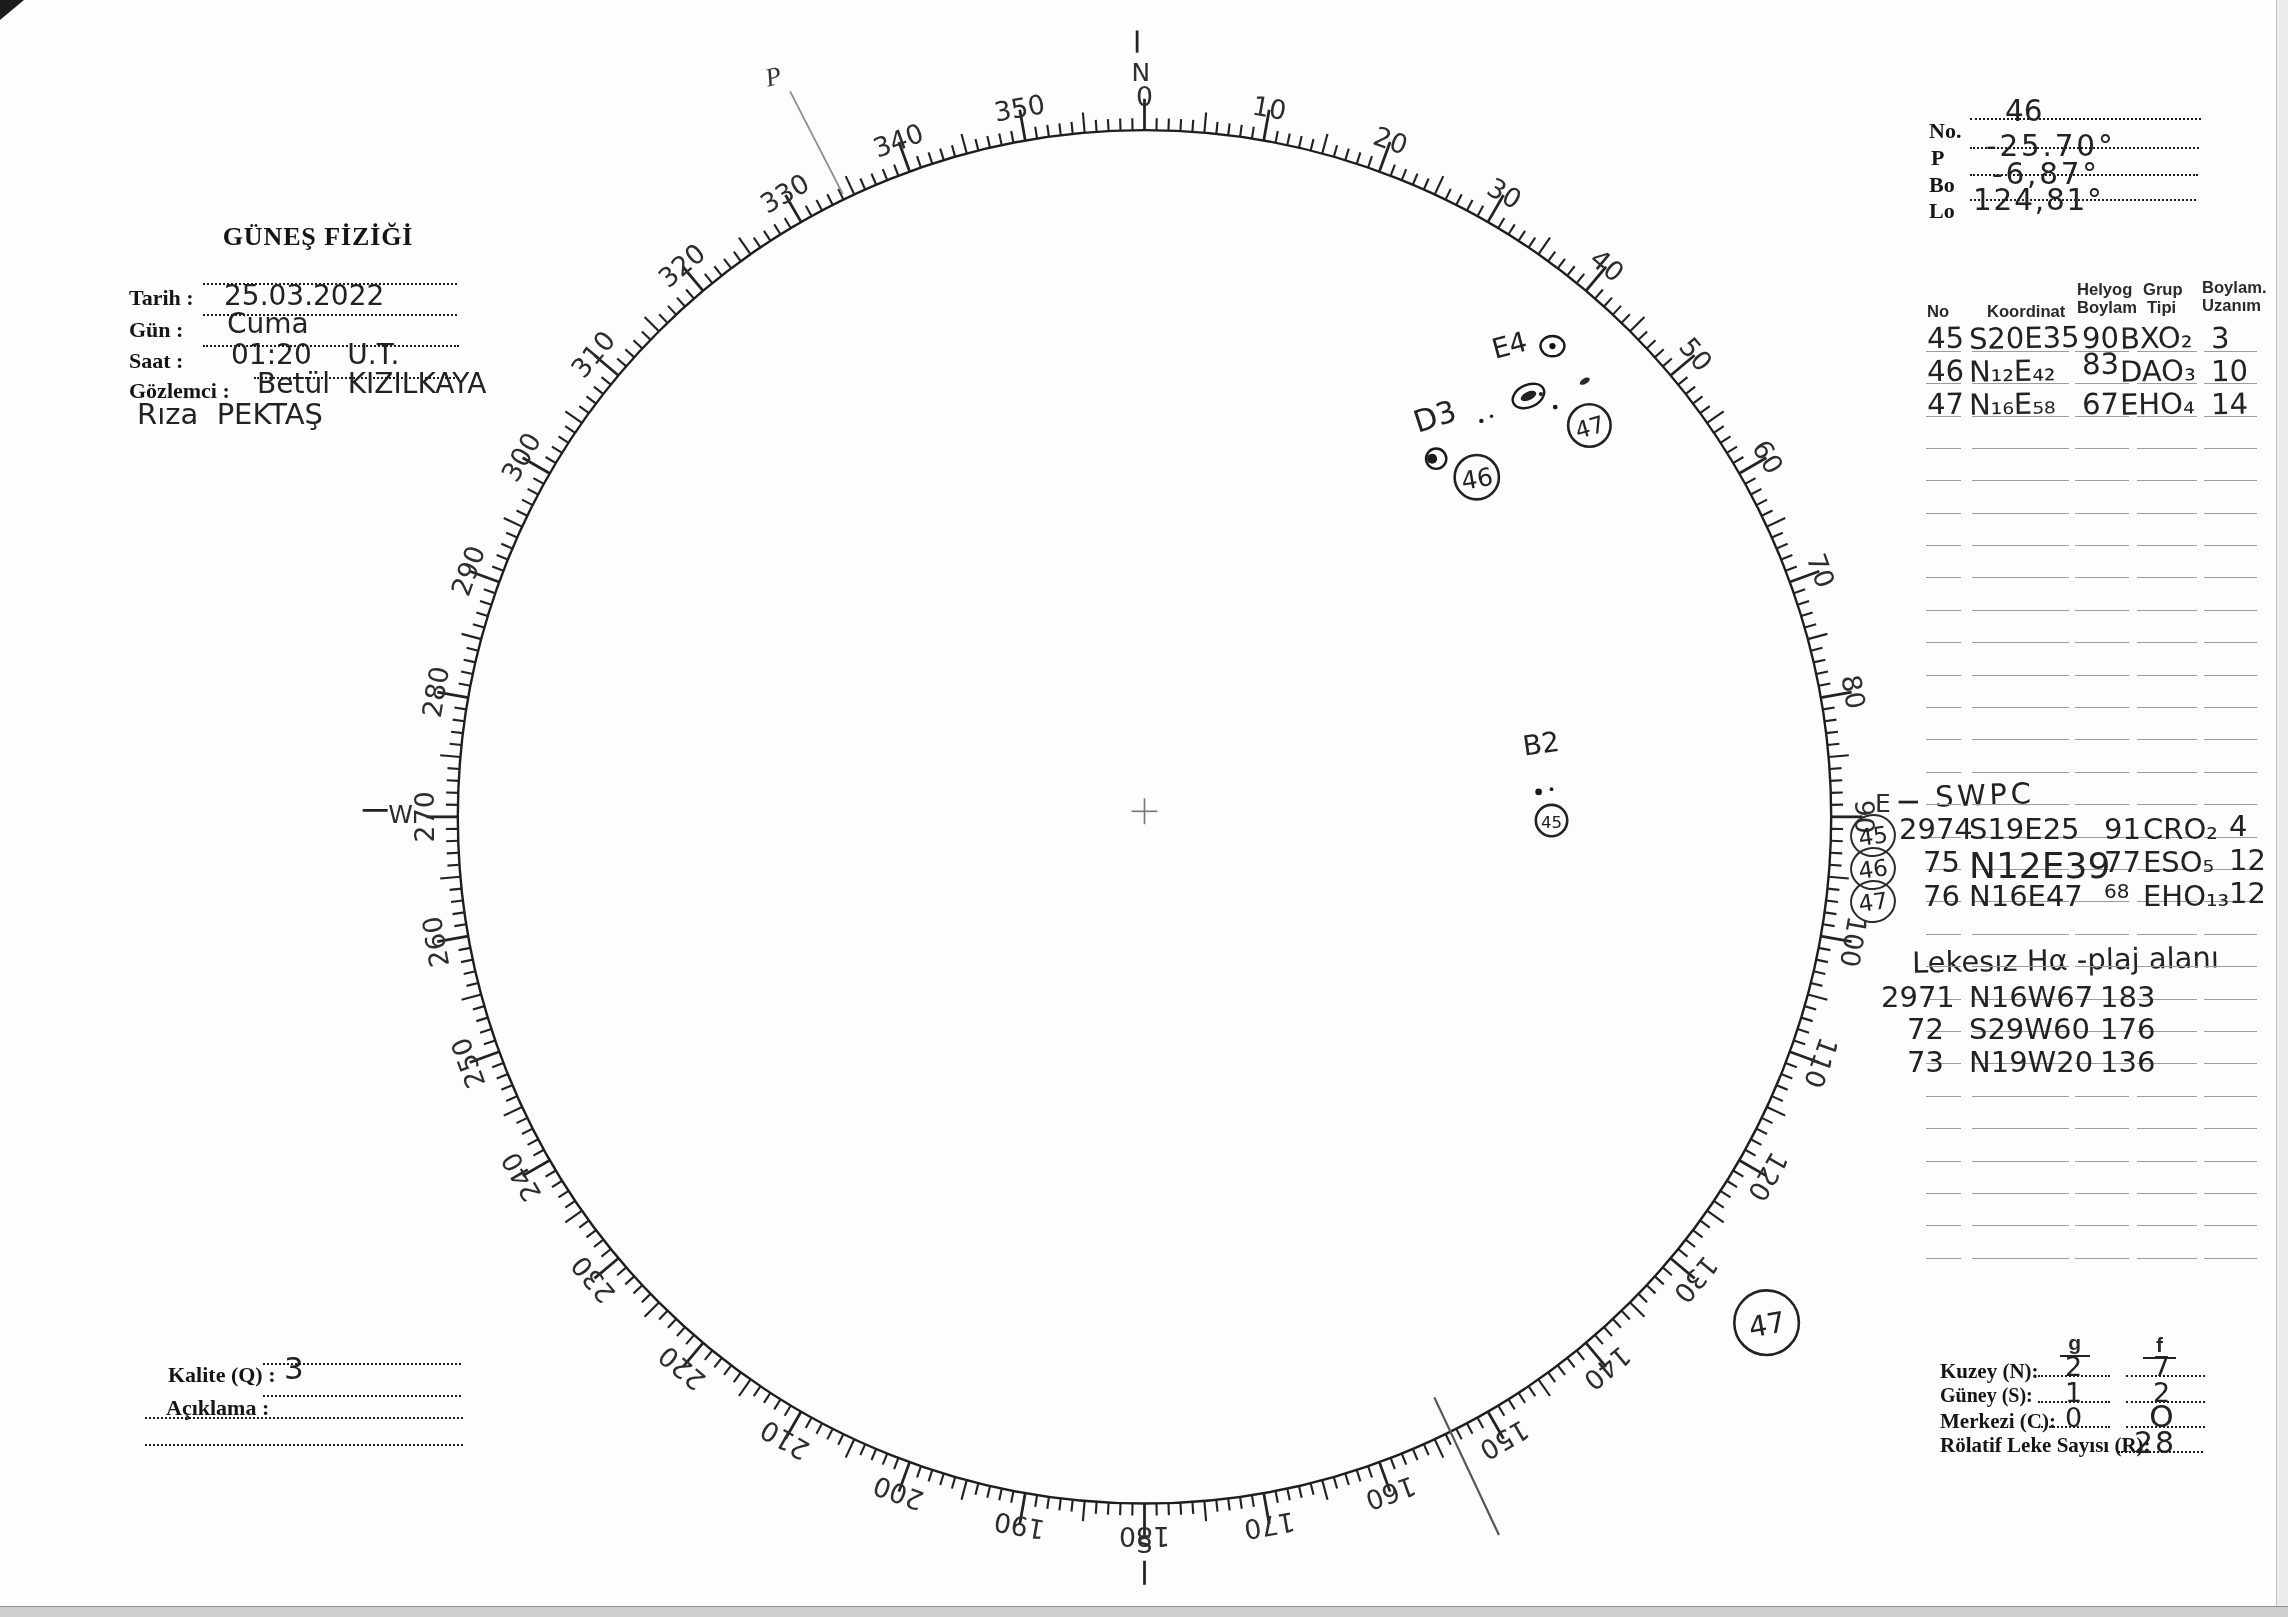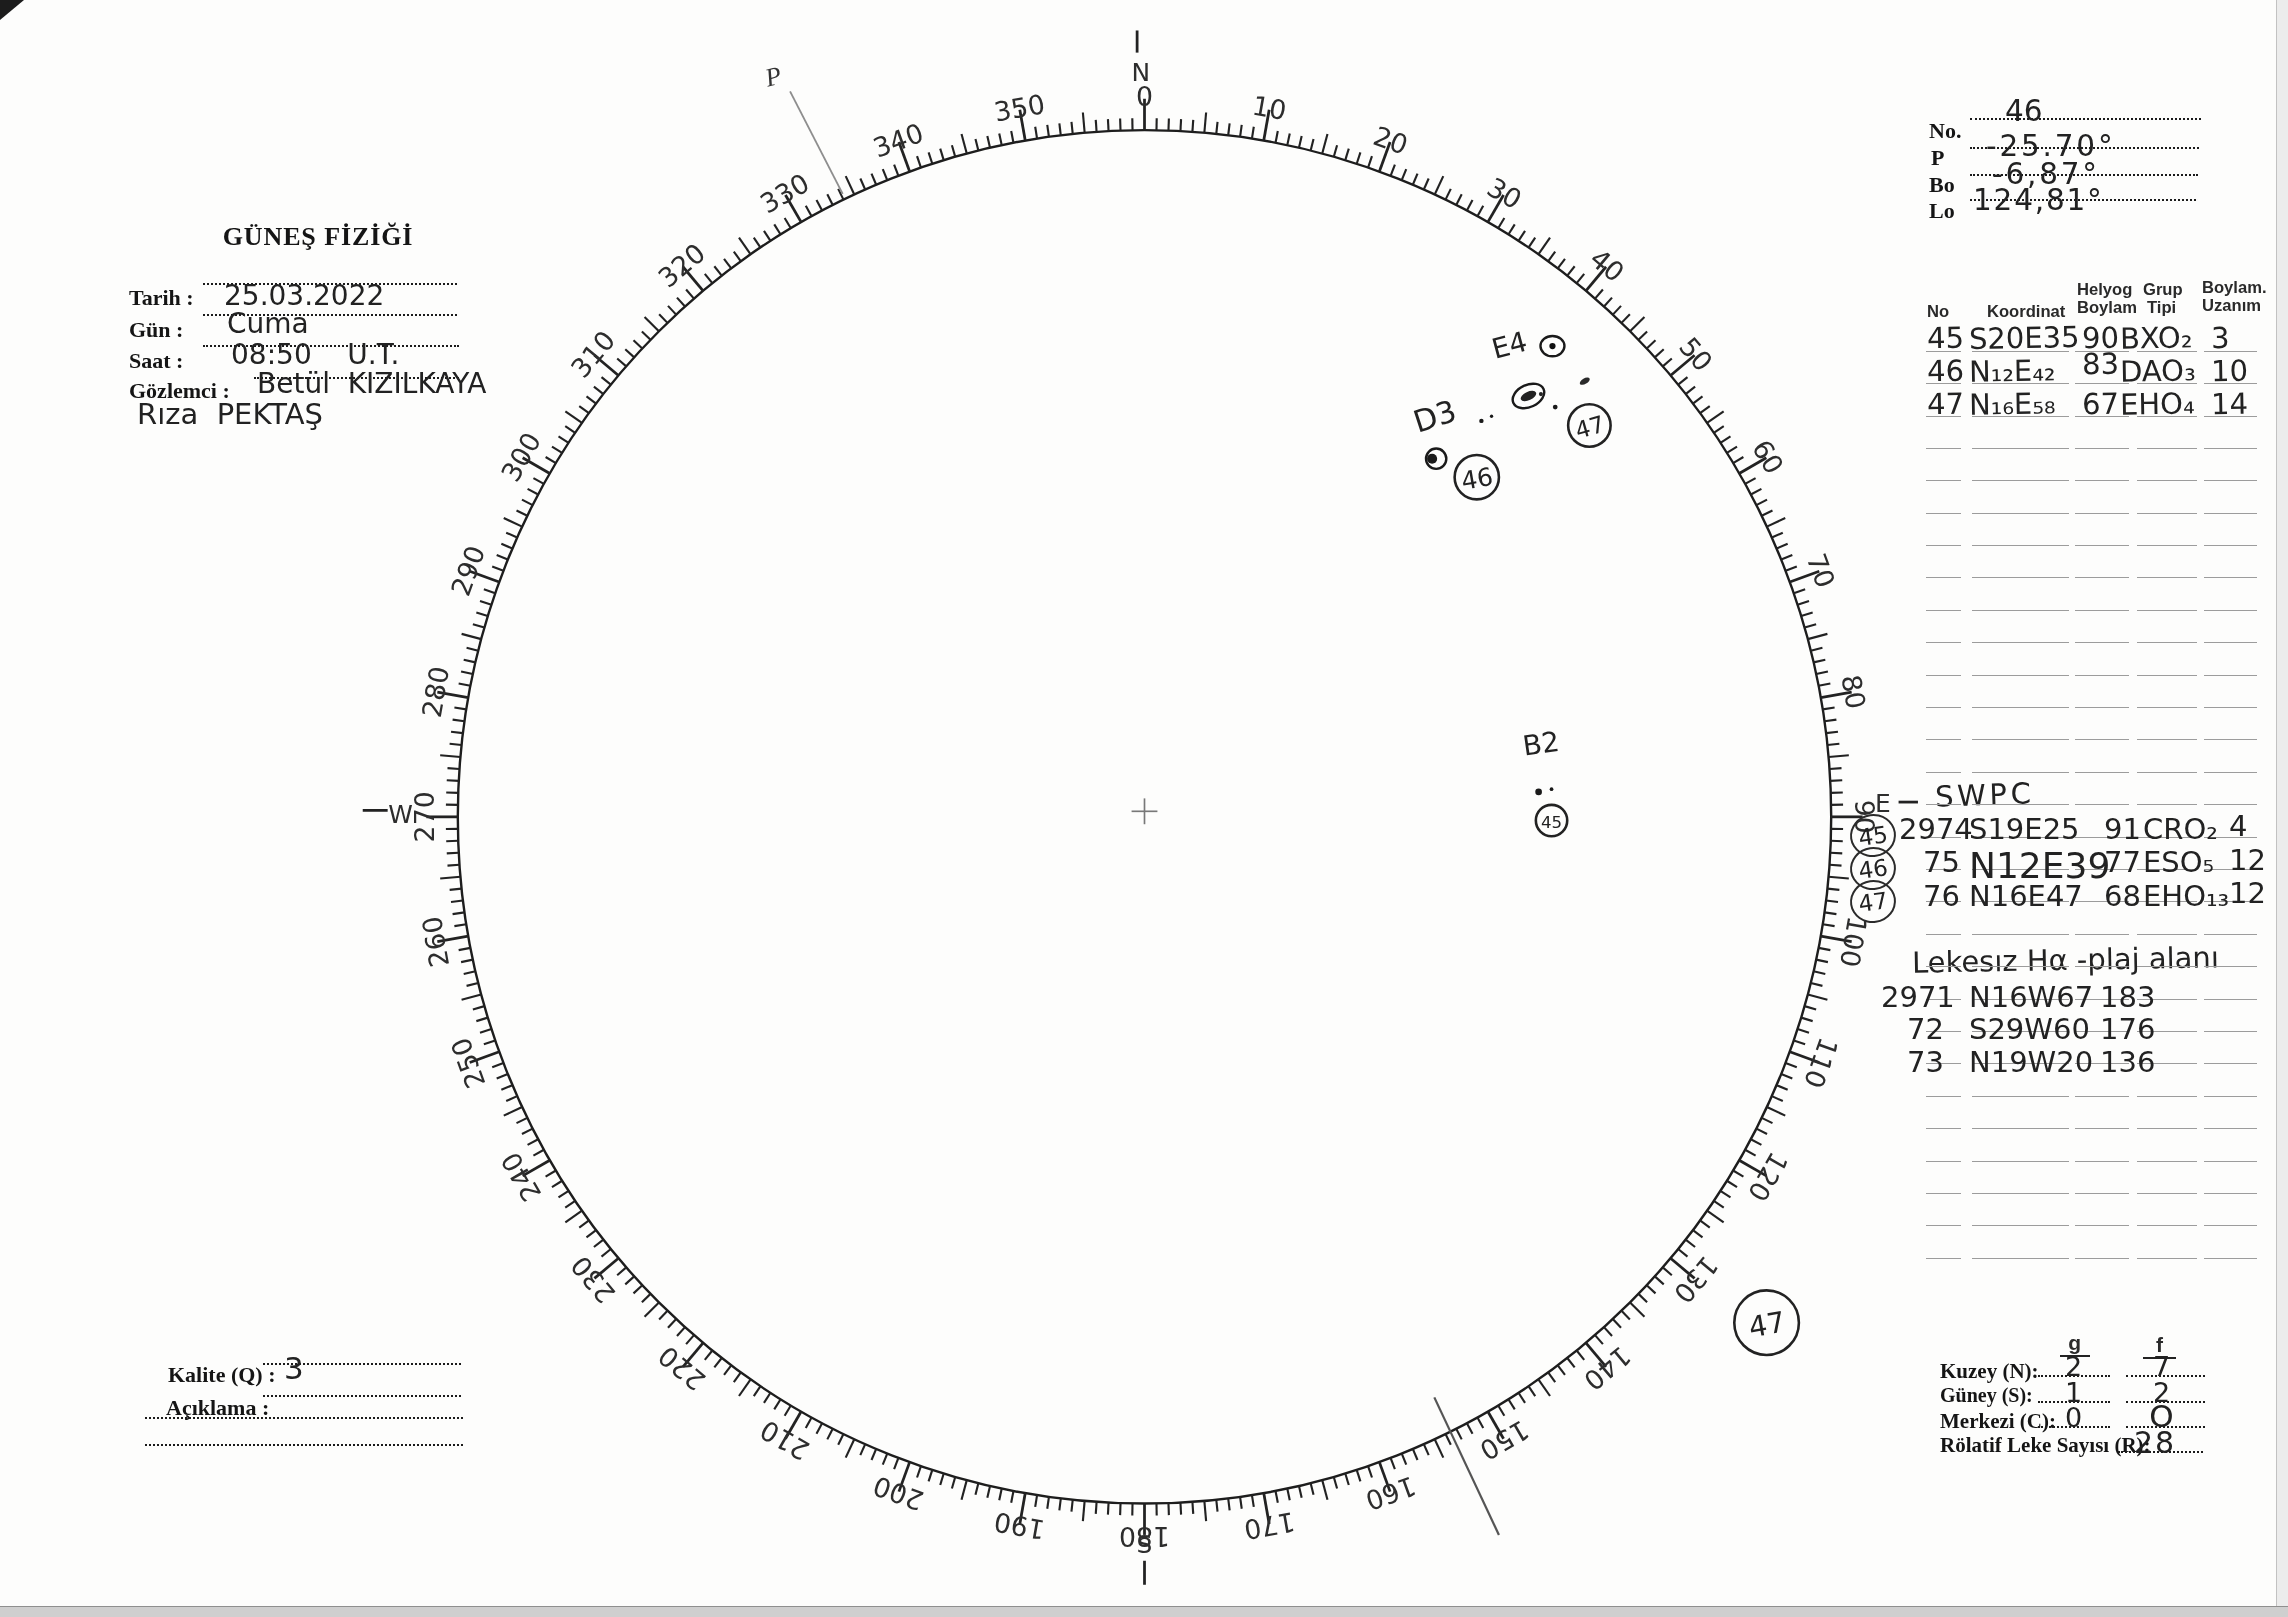--- a/index.html
+++ b/index.html
@@ -38,21 +38,21 @@
   <div class="abs serifb" style="left:129px; top:285px; font-size:22px;">Tarih : </div>
   <div class="dots" style="left:203px; top:283px; width:254px;"></div>
   <div class="abs hand" style="left:224px; top:279px; font-size:28px;">25.03.2022</div>
 
   <div class="abs serifb" style="left:129px; top:317px; font-size:22px;">Gün : </div>
   <div class="dots" style="left:203px; top:314px; width:254px;"></div>
   <div class="abs hand" style="left:227px; top:307px; font-size:28px;">Cuma</div>
 
   <div class="abs serifb" style="left:129px; top:348px; font-size:22px;">Saat : </div>
   <div class="dots" style="left:203px; top:345px; width:256px;"></div>
-  <div class="abs hand" style="left:231px; top:338px; font-size:28px;">08:50    U.T.</div>
+  <div class="abs hand" style="left:231px; top:338px; font-size:28px;">01:20    U.T.</div>
 
   <div class="abs serifb" style="left:129px; top:378px; font-size:22px;">Gözlemci : </div>
   <div class="dots" style="left:254px; top:377px; width:205px;"></div>
   <div class="abs hand" style="left:257px; top:367px; font-size:28px;">Betül  KIZILKAYA</div>
   <div class="abs hand" style="left:137px; top:397px; font-size:29px;">Rıza  PEKTAŞ</div>
 
   <div class="abs serifb" style="left:168px; top:1362px; font-size:22px;">Kalite (Q) : </div>
   <div class="dots" style="left:263px; top:1363px; width:198px;"></div>
   <div class="abs hand" style="left:284px; top:1350px; font-size:31px;">3</div>
 
@@ -699,21 +699,21 @@
     <div class="abs hand" style="left: 2229px; top: 809px; font-size: 29px;">4</div>
     <div class="circled" style="left: 1850px; top: 847px; width: 42px; height: 39px; font-size: 23px;">46</div>
     <div class="abs hand" style="left: 1899px; top: 845px; width: 61px; text-align: right; font-size: 29px;">75</div>
     <div class="abs hand" style="left: 1969px; top: 845px; font-size: 36px;">N12E39</div>
     <div class="abs hand" style="left: 2104px; top: 845px; font-size: 29px;">77</div>
     <div class="abs hand" style="left: 2143px; top: 845px; font-size: 29px;">ESO₅</div>
     <div class="abs hand" style="left: 2229px; top: 843px; font-size: 29px;">12</div>
     <div class="circled" style="left: 1850px; top: 880px; width: 42px; height: 39px; font-size: 23px;">47</div>
     <div class="abs hand" style="left: 1899px; top: 879px; width: 61px; text-align: right; font-size: 29px;">76</div>
     <div class="abs hand" style="left: 1969px; top: 879px; font-size: 29px;">N16E47</div>
-    <div class="abs hand" style="left: 2104px; top: 879px; font-size: 29px;">68</div>
+    <div class="abs hand" style="left: 2104px; top: 879px; font-size: 20px;">68</div>
     <div class="abs hand" style="left: 2143px; top: 879px; font-size: 29px;">EHO₁₃</div>
     <div class="abs hand" style="left: 2229px; top: 876px; font-size: 29px;">12</div>
     <div class="abs hand" style="left: 1881px; top: 980px; width: 63px; text-align: right; font-size: 29px;">2971</div>
     <div class="abs hand" style="left: 1969px; top: 980px; font-size: 29px;">N16W67</div>
     <div class="abs hand" style="left: 2100px; top: 980px; font-size: 29px;">183</div>
     <div class="abs hand" style="left: 1881px; top: 1012px; width: 63px; text-align: right; font-size: 29px;">72</div>
     <div class="abs hand" style="left: 1969px; top: 1012px; font-size: 29px;">S29W60</div>
     <div class="abs hand" style="left: 2100px; top: 1012px; font-size: 29px;">176</div>
     <div class="abs hand" style="left: 1881px; top: 1045px; width: 63px; text-align: right; font-size: 29px;">73</div>
     <div class="abs hand" style="left: 1969px; top: 1045px; font-size: 29px;">N19W20</div>

